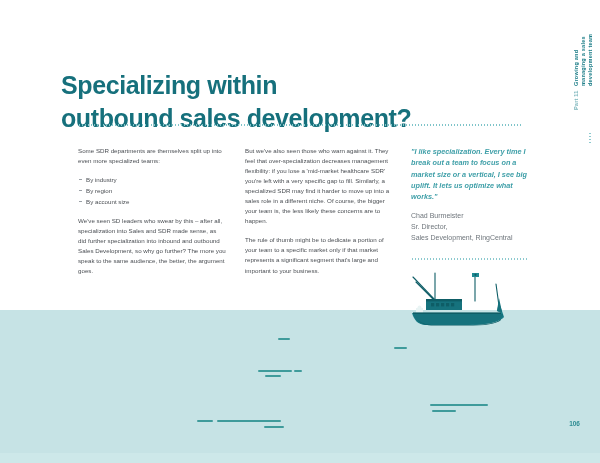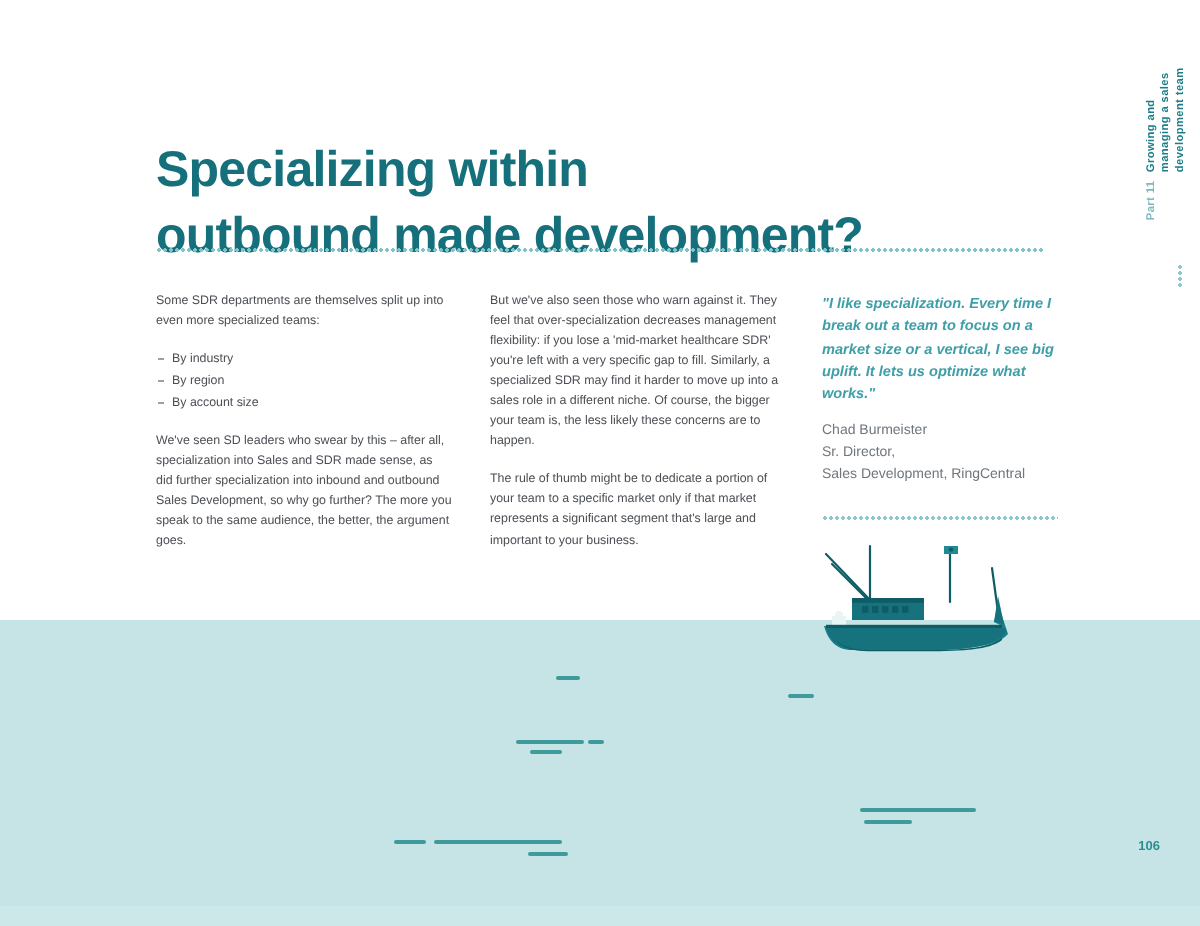--- a/index.html
+++ b/index.html
@@ -20,21 +20,21 @@
   .water-bottom-strip{
     position:absolute;left:0;right:0;bottom:0;height:10px;
     background:#cde8e9;
   }
   .wave{
     position:absolute;height:2px;border-radius:1px;background:#3f9b9b;
   }
 
   
   .title{
-    position:absolute;left:78px;top:52px;width:420px;
+    position:absolute;left:61px;top:52px;width:420px;
     color:#16707c;
     font-size:25px;
     font-weight:700;
     line-height:1.32;
     letter-spacing:-0.4px;
   }
   .title-line{display:block;white-space:nowrap;}
 
   
   .rule-top{
@@ -196,21 +196,21 @@
         <span>Growing and</span>
         <span>managing a sales</span>
         <span>development team</span>
       </span>
     </div>
   </div>
   <div class="rule-side"></div>
 
   <h1 class="title">
     <span class="title-line">Specializing within</span>
-    <span class="title-line">outbound made development?</span>
+    <span class="title-line">outbound sales development?</span>
   </h1>
   <div class="rule-top"></div>
 
   <div class="col col-left">
     <p>Some SDR departments are themselves split up into even more specialized teams:</p>
     <ul class="bullets">
       <li>By industry</li>
       <li>By region</li>
       <li>By account size</li>
     </ul>

